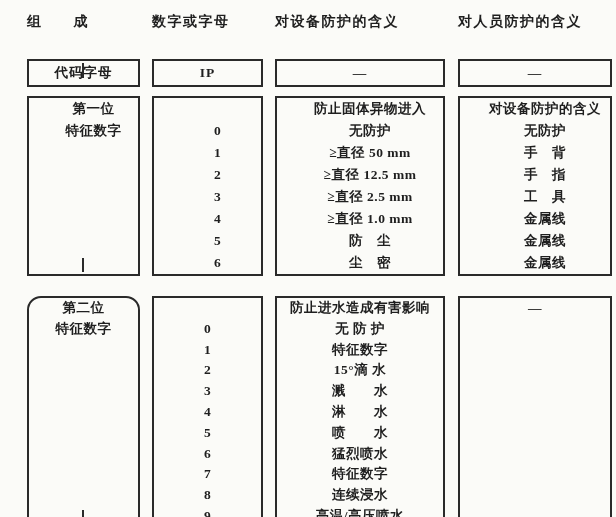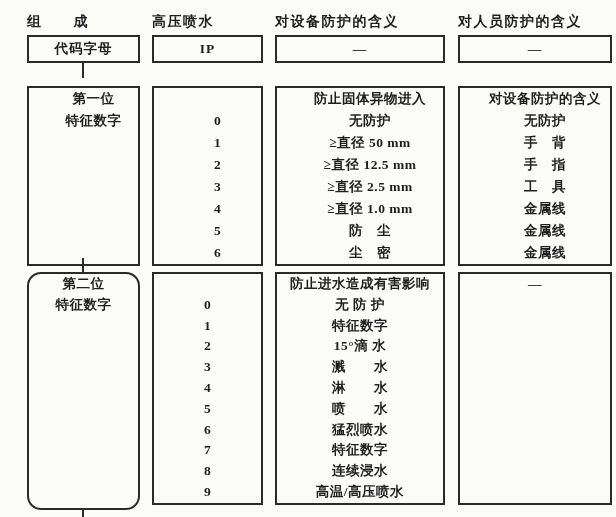--- a/index.html
+++ b/index.html
@@ -8,45 +8,45 @@
     position:relative; width:616px; height:517px; background:var(--paper);
     font-family:"Liberation Serif","DejaVu Serif",serif;
     font-weight:bold; color:var(--ink); overflow:hidden;
   }
   .hdr {
     position:absolute; top:12px; height:20px; line-height:20px;
     text-align:left; font-size:14px; letter-spacing:1.5px; white-space:nowrap;
   }
   .box {
     position:absolute; box-sizing:border-box; border:2px solid #2a2a2a;
-    background:var(--paper); text-align:center;
+    background:var(--paper); text-align:center;margin-top:24px;
   }
   .colA { left:27px;  width:113px; }
   .colB { left:152px; width:111px; }
   .colC { left:275px; width:170px; }
   .colD { left:458px; width:154px; }
   .row1 { top:35px; height:28px; line-height:24px; font-size:13.5px; letter-spacing:1px; }
-  .sec1 { top:86px;  height:180px;padding-left:20px; }
+  .sec1 { top:72px;  height:180px;padding-left:20px; }
   .sec2 { top:272px; height:233px; }
   .sec2tall { top:272px; height:238px;border-radius:14px; }
   .ln { display:block; white-space:nowrap; overflow:visible; font-size:13.5px; letter-spacing:0.5px; }
   .sec1 .ln { height:22px;   line-height:22px; }
   .sec2 .ln, .sec2tall .ln { height:20.8px; line-height:20.8px; }
   .vline { position:absolute; left:82px; width:2px; background:#2a2a2a; }
   .v1 { top:63px;  height:15px; }
   .v2 { top:258px; height:14px; }
   .v3 { top:510px; height:7px; }
 </style>
 </head>
 <body>
 
 <div class="canvas">
 
   <div class="hdr colA">组　　成</div>
-  <div class="hdr colB">高压喷水</div>
+  <div class="hdr colB">数字或字母</div>
   <div class="hdr colC">对设备防护的含义</div>
   <div class="hdr colD">对人员防护的含义</div>
 
   <div class="box colA row1">代码字母</div>
   <div class="box colB row1">IP</div>
   <div class="box colC row1">—</div>
   <div class="box colD row1">—</div>
 
   <div class="vline v1"></div>
 

